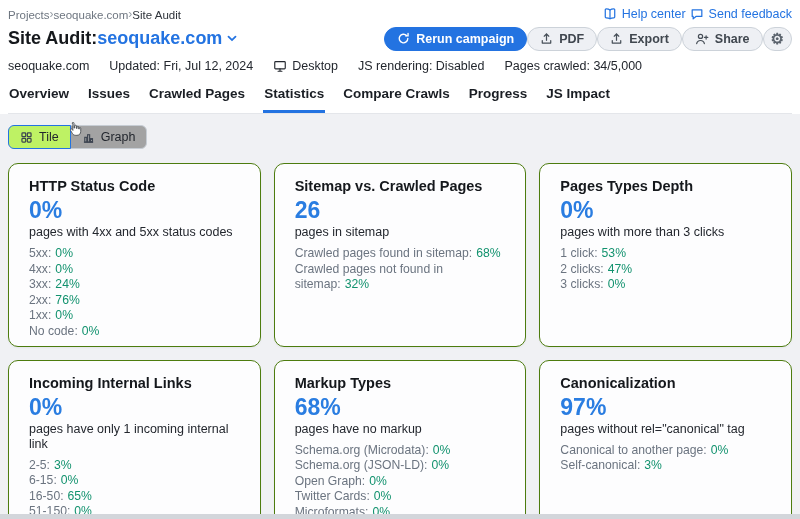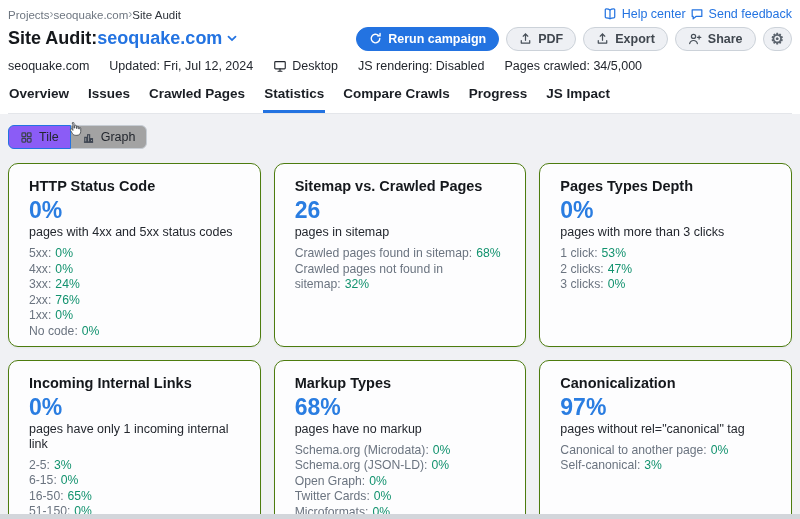--- a/index.html
+++ b/index.html
@@ -15,42 +15,42 @@
   .row1 { display:flex; justify-content:space-between; align-items:center; height:17px; }
   .breadcrumb { font-size:11.5px; color:#6e7680; display:flex; align-items:flex-end; gap:0; }
   .breadcrumb .sep { color:#9aa1a9; font-size:12px; }
   .breadcrumb .crumb { cursor:pointer; }
   .breadcrumb .crumb.current { color:#2e333a; }
   .top-links { display:flex; gap:4px; }
   .top-link { display:flex; align-items:center; gap:5px; color:#2373e1; font-size:12.5px; cursor:pointer; }
   .row2 { display:flex; justify-content:space-between; align-items:center; margin-top:3px; height:27px; }
   .page-title { font-size:18px; font-weight:bold; color:#15181c; display:flex; align-items:center; }
   .page-title .domain { color:#2373e1; cursor:pointer; display:flex; align-items:center; gap:5px; }
-  .actions { display:flex; gap:7px; align-items:flex-start; }
+  .actions { display:flex; align-items:flex-start; }
   .btn { display:flex; align-items:center; gap:6px; height:24px; padding:0 12px;
          border-radius:13px; font-size:12.5px; font-weight:bold; cursor:pointer;
          background:#eef0f4; border:1px solid #ccd2d9; color:#40474f; }
   .btn.primary { background:#2373e1; border-color:#2373e1; color:#fff; }
   .btn.icon-only { padding:0 7px; }
   .gear-glyph { font-size:15px; line-height:1; color:#5b636d; }
   .row3 { display:flex; gap:20px; align-items:center; margin-top:6px; height:16px;
           font-size:12.5px; color:#23272e; }
   .meta-item { display:flex; align-items:center; gap:5px; }
   
   .tabs { display:flex; gap:17px; margin-top:10px; border-bottom:1px solid #e4e6ea; padding:0; }
   .tab { font-size:13.5px; font-weight:bold; color:#1a1e24; padding:2px 1px 9px 1px;
          cursor:pointer; border-bottom:3px solid transparent; }
   .tab.active { border-bottom-color:#2373e1; }
   
   .content { flex:1; background:#f0f1f4; padding:11px 8px 0 8px; position:relative; }
   .view-toggle { display:flex; }
   .seg { display:flex; align-items:center; gap:6px; height:24px; padding:0 11px;
          font-size:12.5px; color:#23272e; cursor:pointer; background:#a3a3a3;
          border:1px solid #c7cdd4; }
-  .seg.selected { background:#8b5cf6; border-color:#2373e1; position:relative; z-index:1; }
+  .seg.selected { background:#bef264; border-color:#2373e1; position:relative; z-index:1; }
   .seg.left  { border-radius:6px 0 0 6px; }
   .seg.right { border-radius:0 6px 6px 0; margin-left:-1px; }
   
   .grid { margin-top:14px; display:grid; grid-template-columns:repeat(3,1fr); gap:13px; }
   .card { background:#fdfdfe; border:1px solid #4d7c0f; border-radius:10px;
           padding:9px 20px 6px 20px; box-shadow:0 1px 2px rgba(20,30,40,.05); overflow:hidden; }
   .card-title { font-size:14.5px; font-weight:bold; color:#15181c; line-height:17px; margin-top:5px; }
   .card-value { font-size:23px; font-weight:bold; color:#2a7de1; line-height:24px; margin-top:3px; cursor:pointer; }
   .card-sub { font-size:12.5px; color:#23272e; line-height:15px; margin-top:3px; }
   .stat-list { list-style:none; margin-top:6px; }

